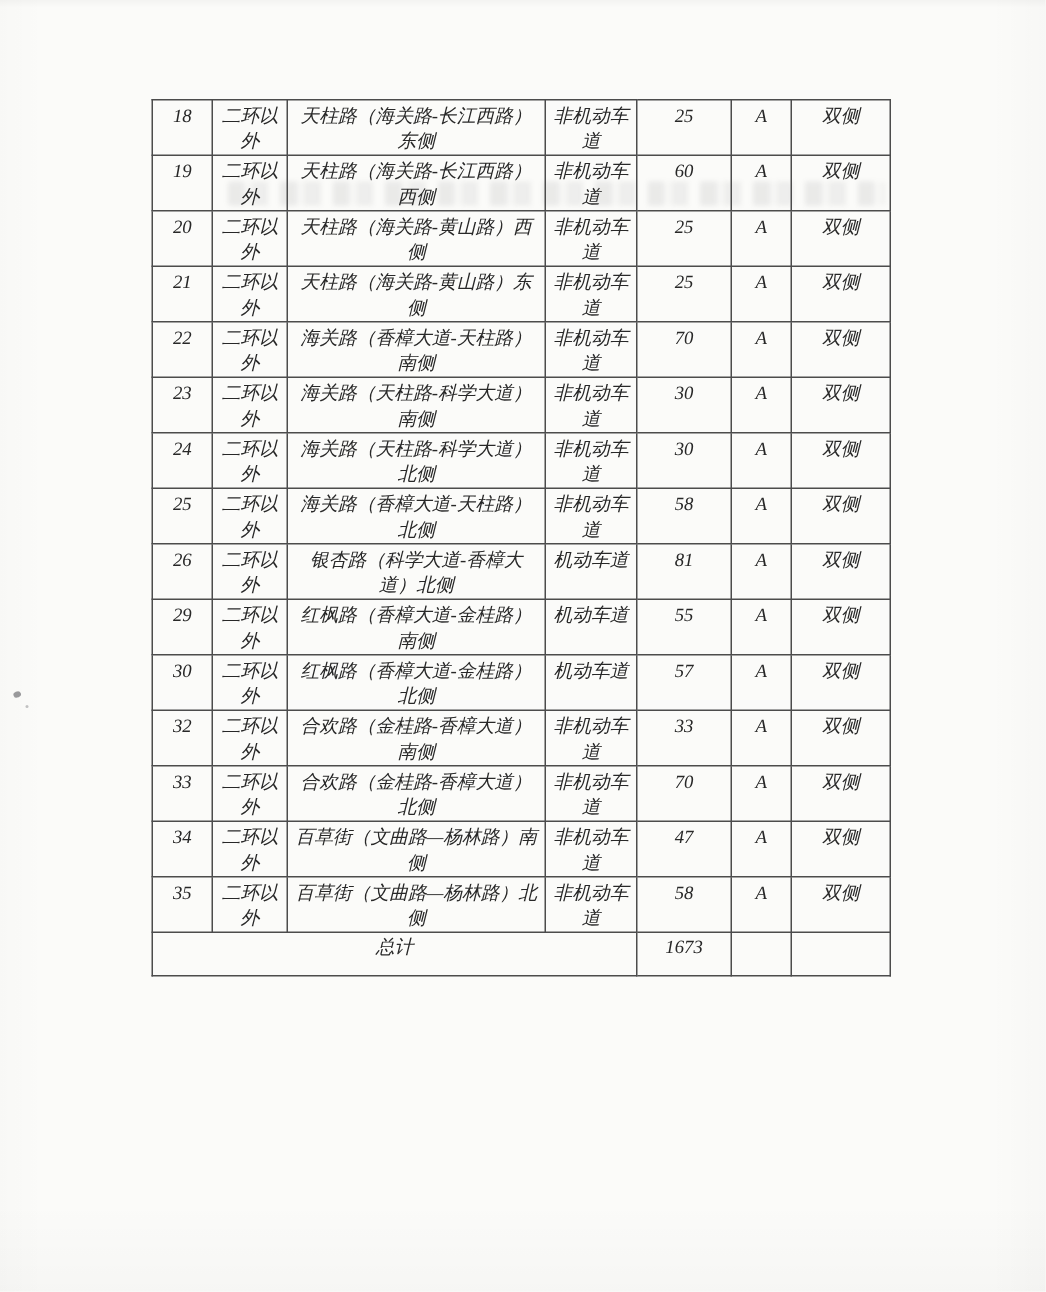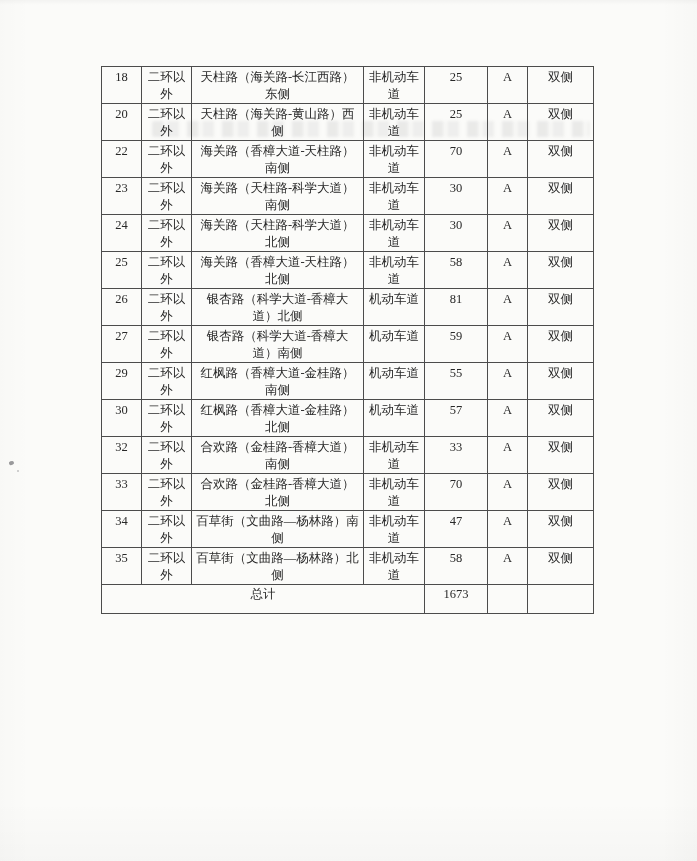--- a/index.html
+++ b/index.html
@@ -15,20 +15,21 @@
   .page {
     position: relative;
     width: 697px;
     height: 861px;
     overflow: hidden;
     background:
       linear-gradient(180deg, rgba(0,0,0,0.03), rgba(0,0,0,0) 5px),
       linear-gradient(0deg, rgba(0,0,0,0.018), rgba(0,0,0,0) 60px),
       linear-gradient(90deg, rgba(0,0,0,0.012), rgba(0,0,0,0) 30px, rgba(0,0,0,0) 660px, rgba(0,0,0,0.015)),
       #fbfbf9;
+    font-style: italic;
   }
   table.roads-table {
     position: absolute;
     left: 101px;
     top: 66px;
     width: 492px;
     border-collapse: collapse;
     table-layout: fixed;
     color: #282828;
   }
@@ -124,31 +125,49 @@
   <tr class="data-row">
     <td class="c-no">18</td>
     <td class="c-area">二环以外</td>
     <td class="c-road">天柱路（海关路-长江西路）东侧</td>
     <td class="c-lane">非机动车道</td>
     <td class="c-count">25</td>
     <td class="c-grade">A</td>
     <td class="c-side">双侧</td>
   </tr>
 
+  <tr class="data-row">
+    <td class="c-no">19</td>
+    <td class="c-area">二环以外</td>
+    <td class="c-road">天柱路（海关路-长江西路）西侧</td>
+    <td class="c-lane">非机动车道</td>
+    <td class="c-count">60</td>
+    <td class="c-grade">A</td>
+    <td class="c-side">双侧</td>
+  </tr>
 
   <tr class="data-row">
     <td class="c-no">20</td>
     <td class="c-area">二环以外</td>
     <td class="c-road">天柱路（海关路-黄山路）西侧</td>
     <td class="c-lane">非机动车道</td>
     <td class="c-count">25</td>
     <td class="c-grade">A</td>
     <td class="c-side">双侧</td>
   </tr>
 
+  <tr class="data-row">
+    <td class="c-no">21</td>
+    <td class="c-area">二环以外</td>
+    <td class="c-road">天柱路（海关路-黄山路）东侧</td>
+    <td class="c-lane">非机动车道</td>
+    <td class="c-count">25</td>
+    <td class="c-grade">A</td>
+    <td class="c-side">双侧</td>
+  </tr>
 
   <tr class="data-row">
     <td class="c-no">22</td>
     <td class="c-area">二环以外</td>
     <td class="c-road">海关路（香樟大道-天柱路）南侧</td>
     <td class="c-lane">非机动车道</td>
     <td class="c-count">70</td>
     <td class="c-grade">A</td>
     <td class="c-side">双侧</td>
   </tr>
@@ -186,29 +205,20 @@
   <tr class="data-row">
     <td class="c-no">26</td>
     <td class="c-area">二环以外</td>
     <td class="c-road">银杏路（科学大道-香樟大道）北侧</td>
     <td class="c-lane">机动车道</td>
     <td class="c-count">81</td>
     <td class="c-grade">A</td>
     <td class="c-side">双侧</td>
   </tr>
 
-  <tr class="data-row">
-    <td class="c-no">27</td>
-    <td class="c-area">二环以外</td>
-    <td class="c-road">银杏路（科学大道-香樟大道）南侧</td>
-    <td class="c-lane">机动车道</td>
-    <td class="c-count">59</td>
-    <td class="c-grade">A</td>
-    <td class="c-side">双侧</td>
-  </tr>
 
 
   <tr class="data-row">
     <td class="c-no">29</td>
     <td class="c-area">二环以外</td>
     <td class="c-road">红枫路（香樟大道-金桂路）南侧</td>
     <td class="c-lane">机动车道</td>
     <td class="c-count">55</td>
     <td class="c-grade">A</td>
     <td class="c-side">双侧</td>

